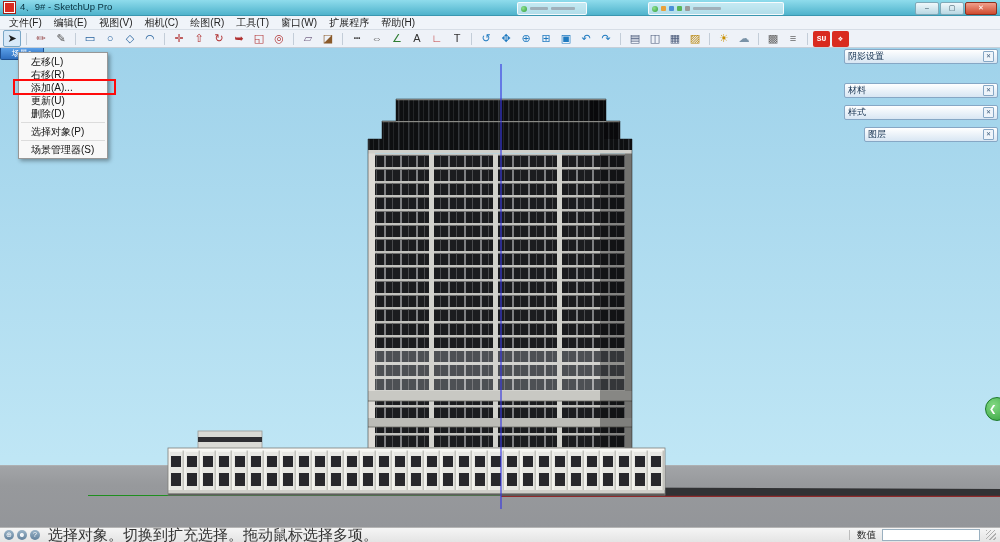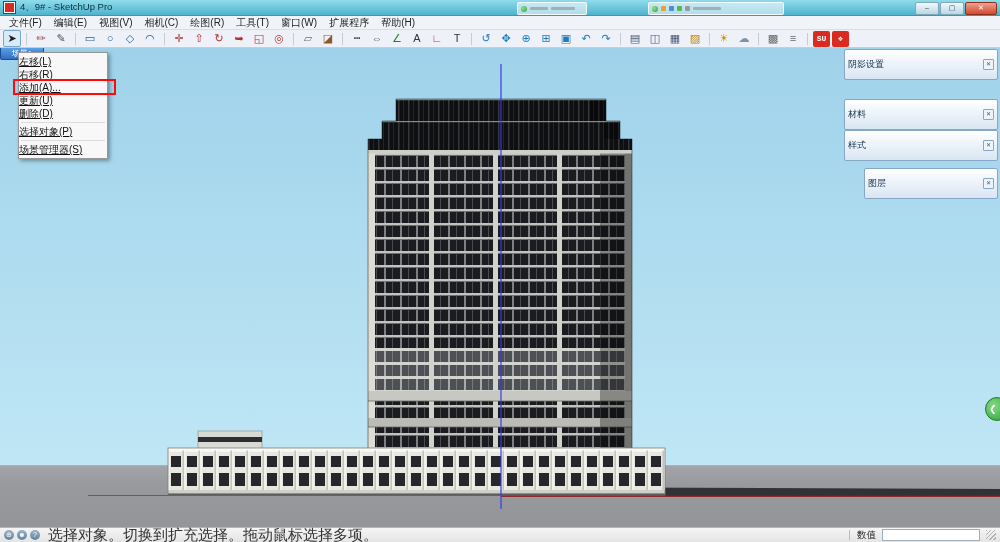--- a/index.html
+++ b/index.html
@@ -31,29 +31,29 @@
   .tb-sep{width:1px;height:12px;background:#c3cdd8;margin:0 3px;}
   .tb-logo{background:#d92b1f;color:#fff;font-size:8px;font-weight:bold;width:15px;height:14px;line-height:14px;border-radius:2px;font-family:Liberation Mono, monospace;}
 
   
   .main{position:relative;flex:1 1 auto;overflow:hidden;}
   .main svg{position:absolute;left:0;top:0;display:block;}
 
   .scenetab{position:absolute;left:0;top:0;width:42px;height:11px;z-index:3;background:linear-gradient(#5aa0e8,#2f6fc0);border:1px solid #1d4f90;border-top:none;color:#fff;font-size:8px;line-height:11px;text-align:center;border-radius:0 0 2px 2px;}
 
   .ctxmenu{position:absolute;left:18px;top:4px;width:88px;z-index:5;background:#f8f8f8;border:1px solid #979797;box-shadow:2px 2px 4px rgba(0,0,0,0.35);padding:2px 0;}
-  .ctx-item{height:13px;line-height:13px;font-size:10px;color:#111;position:relative;white-space:nowrap;text-decoration:underline;}
+  .ctx-item{height:13px;line-height:13px;font-size:10px;color:#111;padding-left:12px;position:relative;white-space:nowrap;}
   .ctx-item.hl::after{content:"";position:absolute;left:-6px;right:-9px;top:-2px;bottom:-1px;border:2px solid #ff0b0b;pointer-events:none;}
   .ctx-sep{height:1px;background:#dcdcdc;margin:2px 2px;}
 
   .tray{position:absolute;right:2px;top:0;width:154px;z-index:4;}
-  .panel-header{position:relative;height:13px;background:linear-gradient(#ffffff,#d8e6f3);border:1px solid #86a7c5;border-radius:2px;display:flex;align-items:center;padding:8px 3px;font-size:9px;color:#13304f;}
+  .panel-header{position:relative;height:13px;background:linear-gradient(#ffffff,#d8e6f3);border:1px solid #86a7c5;border-radius:2px;display:flex;align-items:center;padding:0 3px;font-size:9px;color:#13304f;}
   .panel-header:nth-child(1){margin-top:1px;}
   .panel-header:nth-child(2){margin-top:19px;}
-  .panel-header:nth-child(3){}
+  .panel-header:nth-child(3){margin-top:7px;}
   .panel-header:nth-child(4){margin-top:7px;margin-left:20px;}
   .panel-title{flex:1;white-space:nowrap;}
   .panel-btn{width:9px;height:9px;border:1px solid #86a7c5;background:#eef4fa;font-size:6px;line-height:8px;text-align:center;color:#3a5a7a;border-radius:1px;}
 
   .gtoggle{position:absolute;right:-9px;top:349px;width:22px;height:22px;border-radius:50%;background:radial-gradient(circle at 35% 35%,#84da84,#2e9e3a);border:1px solid #1d7a2a;color:#fff;font-size:9px;line-height:22px;text-indent:3px;z-index:4;}
 
   
   .statusbar{height:14px;flex:0 0 14px;background:linear-gradient(#f5f5f5,#e4e4e4);border-top:1px solid #b5b5b5;display:flex;align-items:center;padding:0 4px;gap:3px;}
   .st-ic{width:10px;height:10px;border-radius:50%;background:linear-gradient(#9ab4c8,#63829d);color:#fff;font-size:7px;line-height:10px;text-align:center;}
   .status-msg{font-size:15px;color:#333;margin-left:5px;white-space:nowrap;}

